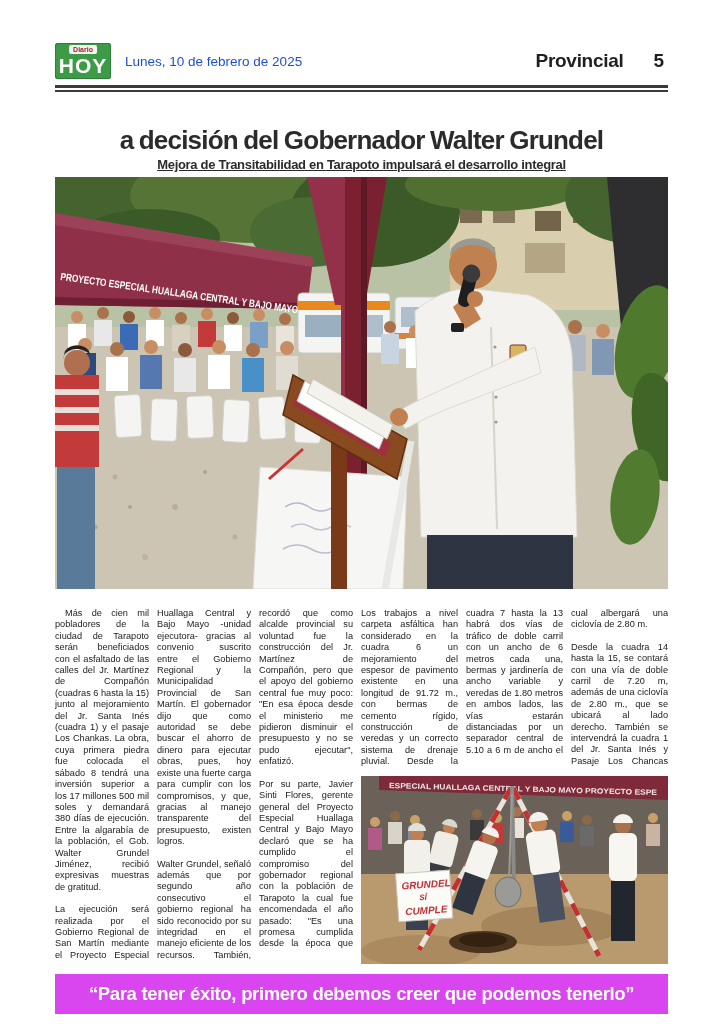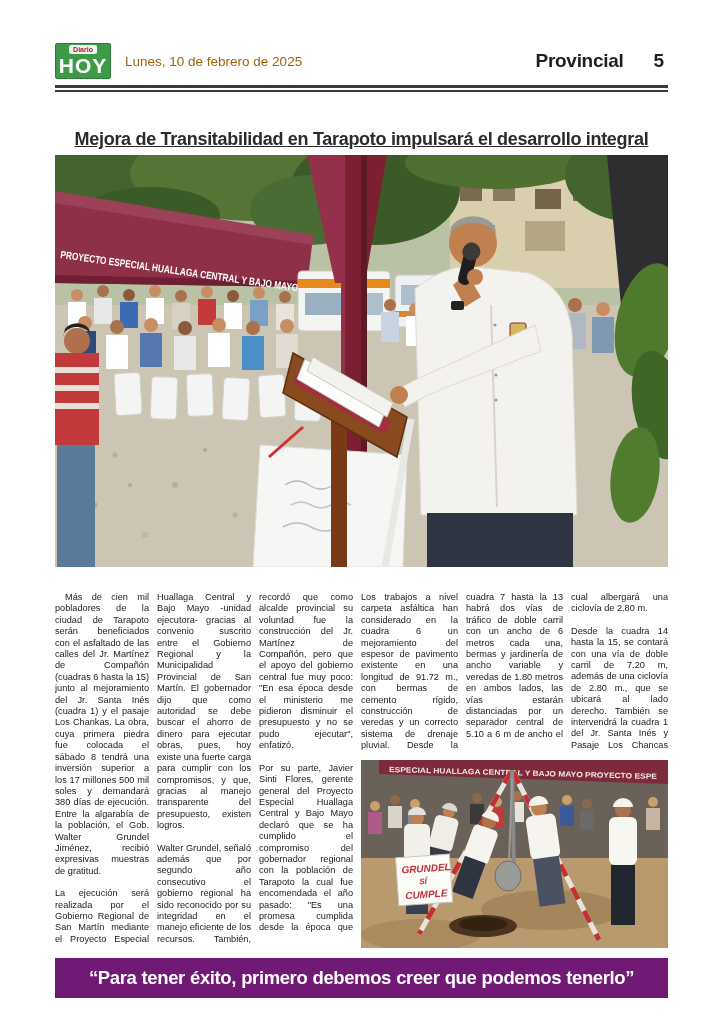--- a/index.html
+++ b/index.html
@@ -7,49 +7,49 @@
   .page{position:relative;width:723px;height:746px;background:#fff;}
   .content{position:absolute;left:55px;top:0;width:613px;}
 
   
   .masthead{display:flex;align-items:center;margin-top:42px;height:38px;}
   .logo{width:56px;height:36px;background:#3d9a47;border-radius:3px;position:relative;flex:0 0 auto;
         display:flex;flex-direction:column;align-items:center;justify-content:flex-end;box-shadow:inset 0 0 0 1px #2e7d39;}
   .logo .logo-top{position:absolute;top:2px;left:50%;transform:translateX(-50%);background:#f4f4f4;
         color:#a02020;font-size:7px;font-weight:bold;padding:0 4px;border-radius:2px;line-height:9px;}
   .logo .logo-main{color:#fff;font-weight:bold;font-size:21px;letter-spacing:1px;line-height:24px;margin-bottom:1px;}
-  .date{font-size:13.5px;color:#a16207;margin-left:14px;}
+  .date{font-size:13.5px;color:#1d4ed8;margin-left:14px;}
   .section{font-weight:bold;font-size:19px;margin-left:auto;letter-spacing:-0.3px;}
   .pagenum{font-weight:bold;font-size:19px;margin-left:30px;margin-right:4px;}
 
   .double-rule{margin-top:5px;height:2px;border-top:3px solid #3a3a3a;border-bottom:2px solid #3a3a3a;}
 
   
   .headline{margin:6px 0 0;text-align:center;font-size:26px;line-height:28px;font-weight:bold;
             color:#2b2b2b;letter-spacing:-0.8px;word-spacing:-1px;}
-  .subhead{margin:3px 0 0;text-align:center;font-size:18px;font-weight:bold;text-decoration:underline;
+  .subhead{margin:3px 0 0;text-align:center;font-size:13px;font-weight:bold;text-decoration:underline;
            color:#2b2b2b;letter-spacing:-0.3px;}
 
   
   figure{margin:0;padding:0;}
   .main-photo{margin-top:5px;width:613px;height:412px;overflow:hidden;background:#cdc5b4;}
   .second-photo{margin-top:5px;width:307px;height:188px;overflow:hidden;background:#b99a6e;}
 
   
-  .article{display:flex;margin-top:25px;}
+  .article{display:flex;margin-top:19px;}
   .colset{font-size:9.2px;line-height:11.4px;text-align:justify;color:#202020;
           column-gap:8px;column-fill:auto;overflow:hidden;}
   .colset p{margin:0 0 11px 0;}
   .left-cols{width:298px;height:358px;column-count:3;margin-right:8px;}
   .left-cols p:first-child{text-indent:10px;}
   .right-stack{width:307px;}
   .right-cols{width:307px;height:163px;column-count:3;}
 
   
-  .quote-bar{margin-top:8px;height:40px;background:#701a75;display:flex;align-items:center;justify-content:center;}
+  .quote-bar{margin-top:8px;height:40px;background:#d946ef;display:flex;align-items:center;justify-content:center;}
   .quote-bar span{color:#fff;font-weight:bold;font-size:18.5px;letter-spacing:-0.4px;word-spacing:0.5px;}
 
   svg text{font-family:"Liberation Sans",sans-serif;}
 </style>
 </head>
 <body>
 
 <div class="page">
   <div class="content">
 
@@ -58,21 +58,21 @@
         <span class="logo-top">Diario</span>
         <span class="logo-main">HOY</span>
       </div>
       <span class="date">Lunes, 10 de febrero de 2025</span>
       <span class="section">Provincial</span>
       <span class="pagenum">5</span>
     </header>
 
     <div class="double-rule"></div>
 
-    <h1 class="headline"><br></h1>
+    <h1 class="headline"><br><span>a decisión del Gobernador Walter Grundel</span></h1>
     <h2 class="subhead">Mejora de Transitabilidad en Tarapoto impulsará el desarrollo integral</h2>
 
     <figure class="main-photo">
       <svg width="613" height="412" viewBox="0 0 613 412" xmlns="http://www.w3.org/2000/svg">
 
         <rect x="0" y="0" width="613" height="150" fill="#b9c2a4"></rect>
 
         <rect x="395" y="18" width="180" height="115" fill="#d9cfae"></rect>
         <rect x="405" y="30" width="22" height="16" fill="#7a6a50"></rect>
         <rect x="438" y="30" width="22" height="16" fill="#8a7a5e"></rect>

